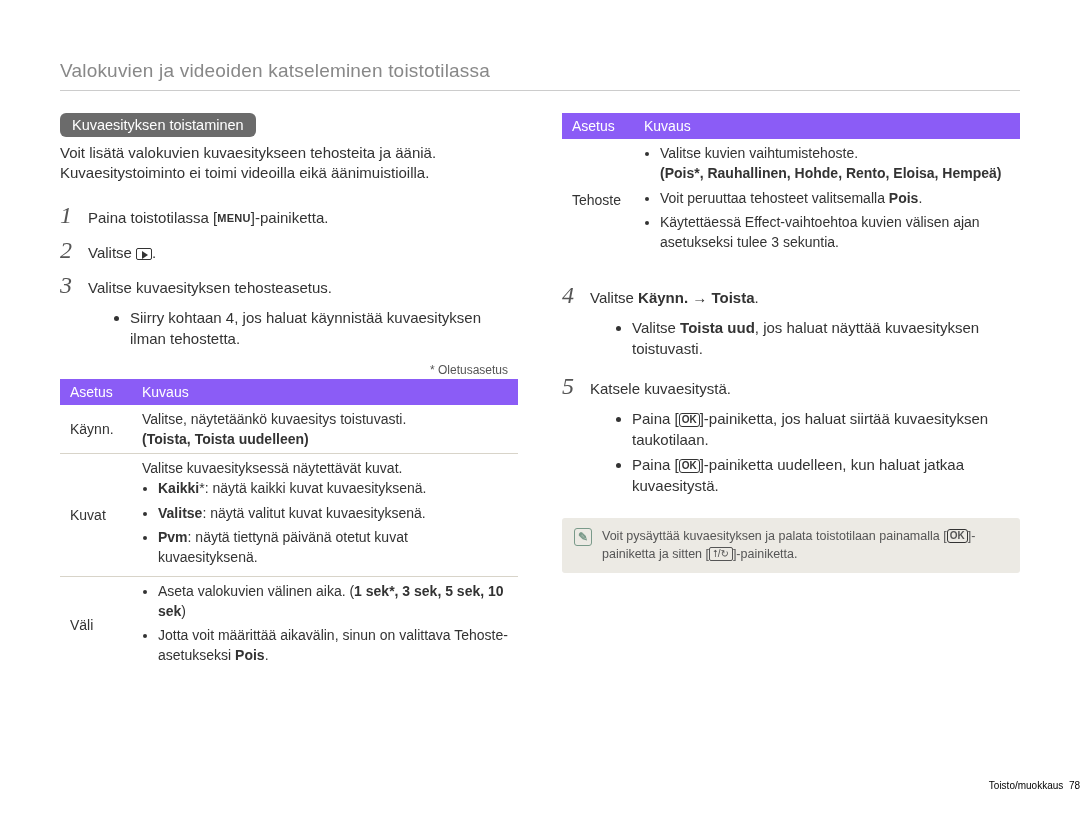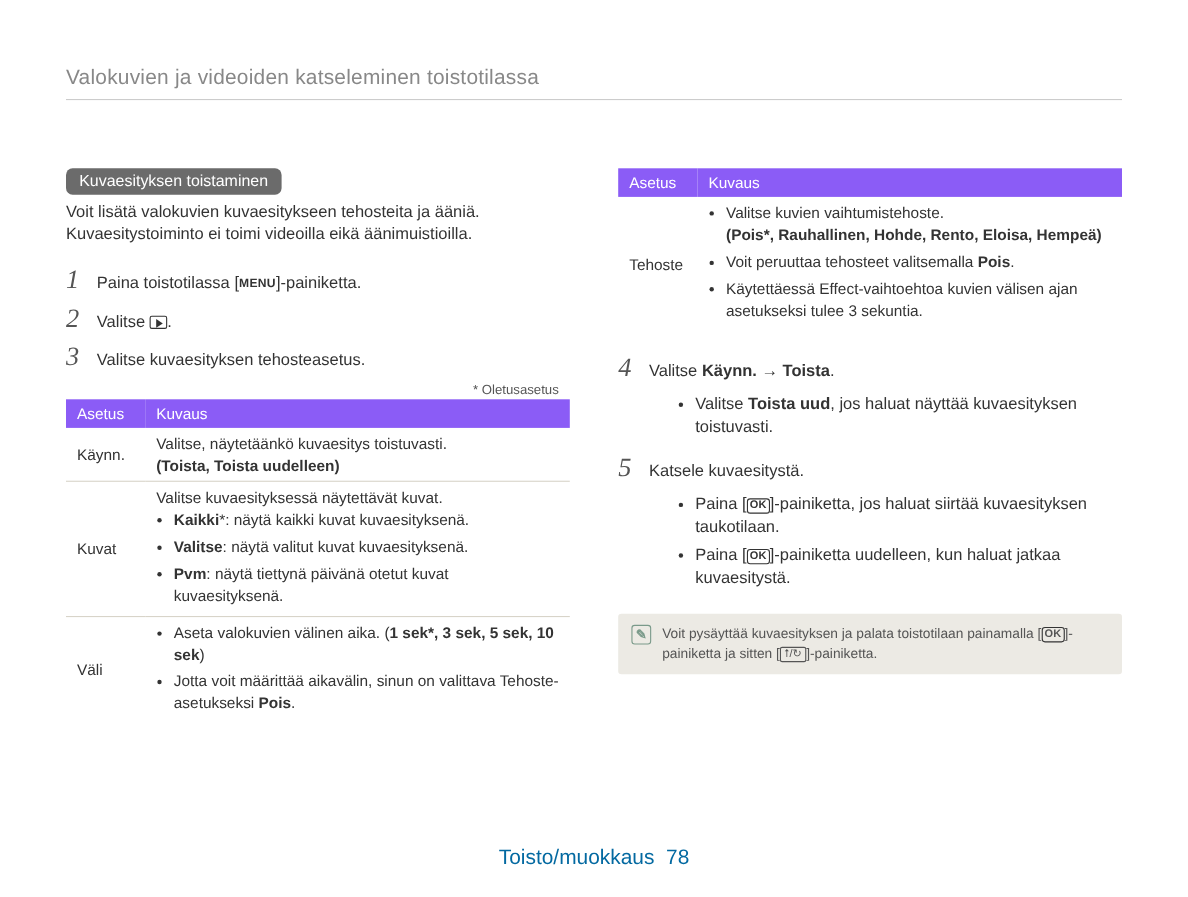--- a/index.html
+++ b/index.html
@@ -26,21 +26,20 @@
     border-top: 1px solid #ccc;
     margin: 0 0 22px 0;
   }
   .cols {
     display: flex;
     gap: 44px;
   }
   .col {
     flex: 1;
     min-width: 0;
-    margin-top: 40px;
   }
   .section-pill {
     display: inline-block;
     background: #6b6b6b;
     color: #fff;
     padding: 4px 12px;
     border-radius: 6px;
     font-size: 14.5px;
     margin-bottom: 6px;
   }
@@ -159,23 +158,23 @@
     font-size: 12px;
     text-align: center;
     line-height: 16px;
     flex-shrink: 0;
     font-weight: bold;
   }
   .footer {
     position: absolute;
     bottom: 24px;
     left: 0; right: 0;
-    text-align: center;
-    font-size: 19px;
-    color: #0369a1;
+    text-align: right;
+    font-size: 10px;
+    color: #000000;
   }
 </style>
 </head>
 <body>
 
 <div class="header">Valokuvien ja videoiden katseleminen toistotilassa</div>
 <hr class="hr">
 
 <div class="cols">
 
@@ -198,20 +197,23 @@
       <span class="step-text">
         <span>Valitse </span>
         <span class="icon-play"></span>.
       </span>
     </div>
 
     <div class="step">
       <span class="step-num">3</span>
       <span class="step-text">Valitse kuvaesityksen tehosteasetus.</span>
     </div>
+    <ul class="sub">
+      <li>Siirry kohtaan 4, jos haluat käynnistää kuvaesityksen ilman tehostetta.</li>
+    </ul>
 
     <div class="star-note">* Oletusasetus</div>
 
     <table class="settings">
       <tbody>
           <tr>
         <th>Asetus</th>
         <th>Kuvaus</th>
       </tr>
       <tr>

